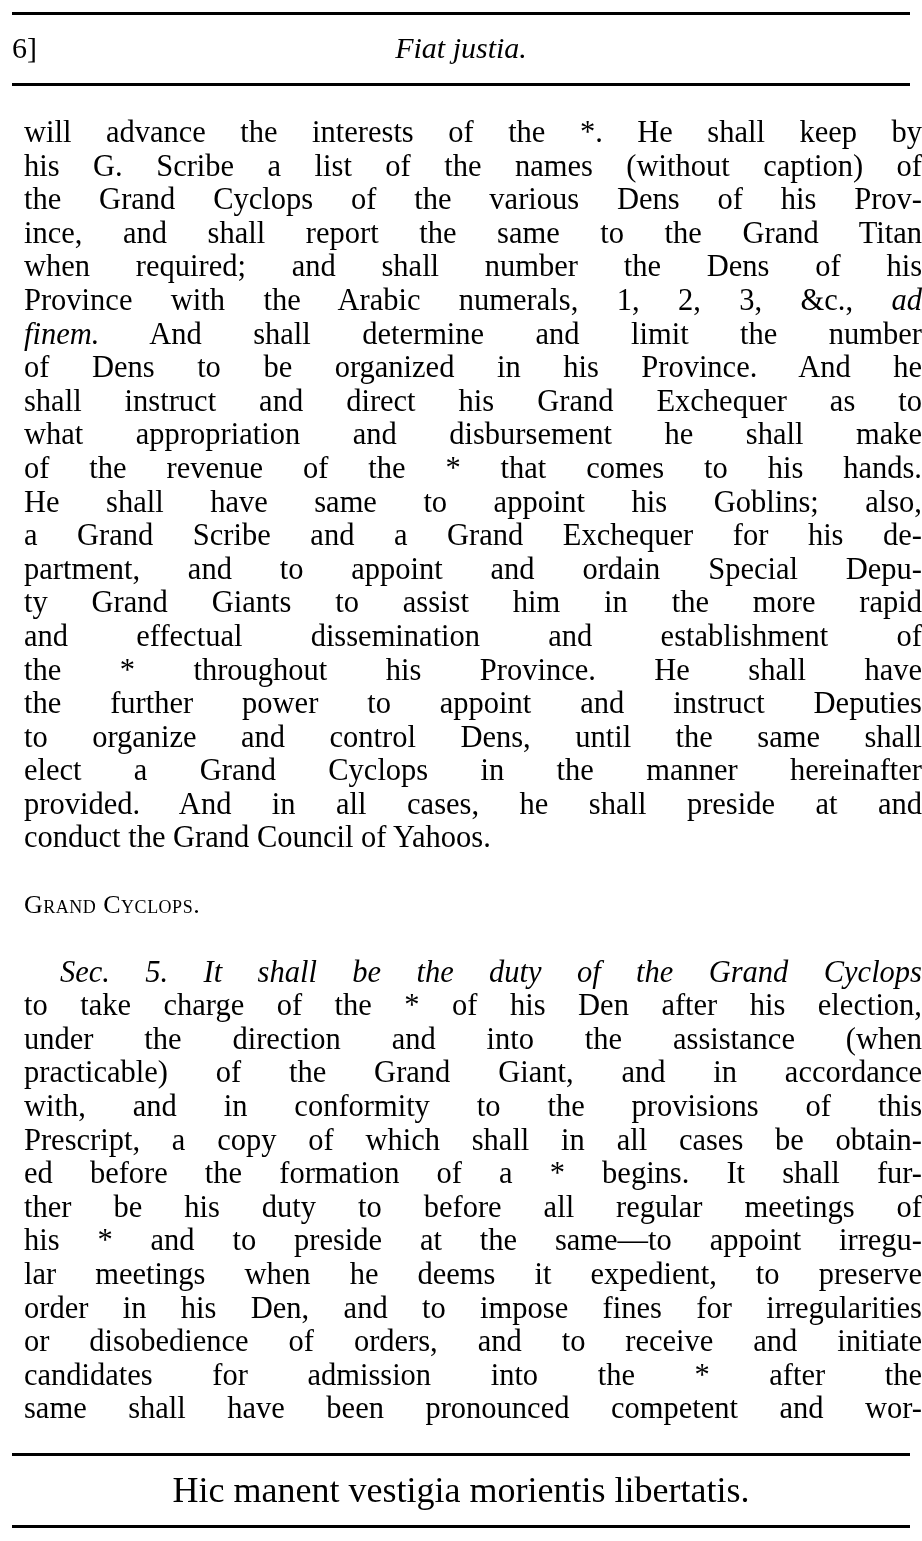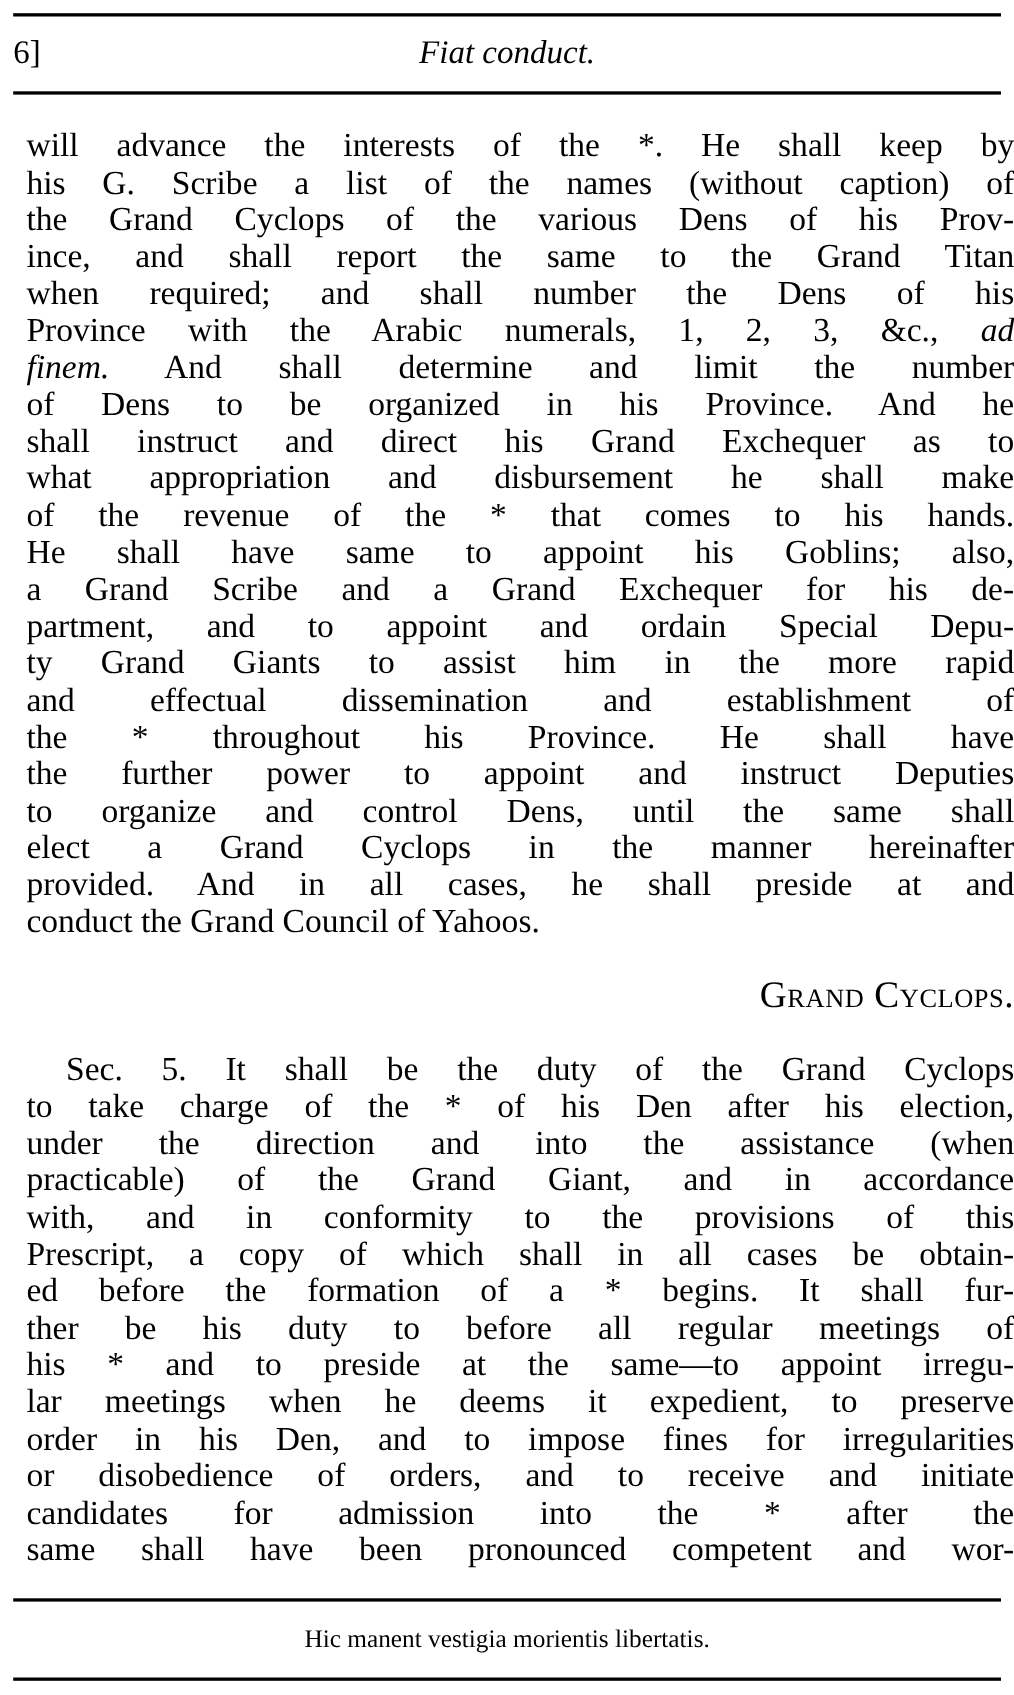--- a/index.html
+++ b/index.html
@@ -7,35 +7,35 @@
          font-family: "Liberation Serif", "DejaVu Serif", serif; color: #000; }
   .rule { position: absolute; left: 12px; right: 12px; height: 3px; background: #000; }
   .header { position: absolute; left: 12px; right: 12px; top: 28px; height: 44px; }
   .page-num { position: absolute; left: 0; top: 0; font-size: 30px; line-height: 40px; }
   .running-title { position: absolute; left: 0; right: 0; top: 0; text-align: center;
                    font-size: 30px; line-height: 40px; font-style: italic; }
   .body { position: absolute; left: 24px; width: 898px; top: 116px; }
   .line { display: block; font-size: 30.5px; line-height: 33.6px; height: 33.6px;
           white-space: nowrap; text-align: justify; text-align-last: justify; }
   .line.last { text-align-last: left; }
-  .line.indent { text-indent: 36px; }
-  .heading { display: block; text-align: right; font-size: 34px; line-height: 33.6px;
+  .line.indent { text-indent: 36px; font-style: italic; }
+  .heading { display: block; text-align: left; font-size: 26px; line-height: 33.6px;
              height: 33.6px; font-variant: small-caps; margin: 33px 0 34px 0; letter-spacing: 0.5px; }
   .footer { position: absolute; left: 12px; right: 12px; top: 1468px; text-align: center;
-            font-size: 23px; line-height: 44px; }
+            font-size: 36px; line-height: 44px; }
   em { font-style: italic; }
 </style>
 </head>
 <body>
 
 <div class="rule" style="top:12px;"></div>
 
 <div class="header">
   <span class="page-num">6]</span>
-  <span class="running-title">Fiat conduct.</span>
+  <span class="running-title">Fiat justia.</span>
 </div>
 
 <div class="rule" style="top:83px;"></div>
 
 <div class="body">
   <div>
     <span class="line">will advance the interests of the *.  He shall keep by</span>
     <span class="line">his G. Scribe a list of the names (without caption) of</span>
     <span class="line">the Grand Cyclops of the various Dens of his Prov-</span>
     <span class="line">ince, and shall report the same to the Grand Titan</span>

